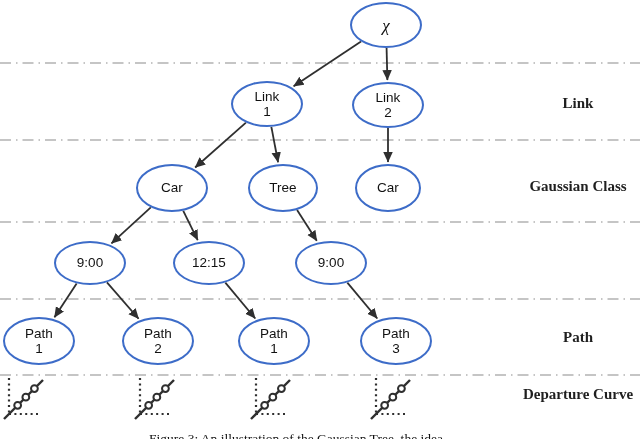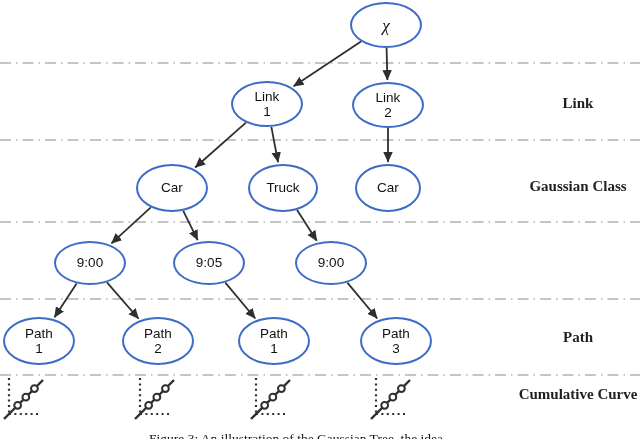--- a/index.html
+++ b/index.html
@@ -88,30 +88,30 @@
 1</span>
     </div>
   <div class="node" style="left: 388px; top: 105px; width: 72px; height: 46px;">
       <span class="node-label">Link
 2</span>
     </div>
   <div class="node" style="left: 172px; top: 188px; width: 72px; height: 48px;">
       <span class="node-label">Car</span>
     </div>
   <div class="node" style="left: 283px; top: 188px; width: 70px; height: 48px;">
-      <span class="node-label">Truck</span>
+      <span class="node-label">Tree</span>
     </div>
   <div class="node" style="left: 388px; top: 188px; width: 66px; height: 48px;">
       <span class="node-label">Car</span>
     </div>
   <div class="node" style="left: 90px; top: 263px; width: 72px; height: 44px;">
       <span class="node-label">9:00</span>
     </div>
   <div class="node" style="left: 209px; top: 263px; width: 72px; height: 44px;">
-      <span class="node-label">9:05</span>
+      <span class="node-label">12:15</span>
     </div>
   <div class="node" style="left: 331px; top: 263px; width: 72px; height: 44px;">
       <span class="node-label">9:00</span>
     </div>
   <div class="node" style="left: 39px; top: 341px; width: 72px; height: 48px;">
       <span class="node-label">Path
 1</span>
     </div>
   <div class="node" style="left: 158px; top: 341px; width: 72px; height: 48px;">
       <span class="node-label">Path
@@ -122,17 +122,17 @@
 1</span>
     </div>
   <div class="node" style="left: 396px; top: 341px; width: 72px; height: 48px;">
       <span class="node-label">Path
 3</span>
     </div>
 
   <div class="band-label" style="left: 578px; top: 103px;">Link</div>
   <div class="band-label" style="left: 578px; top: 186px;">Gaussian Class</div>
   <div class="band-label" style="left: 578px; top: 337px;">Path</div>
-  <div class="band-label" style="left: 578px; top: 394px;">Cumulative Curve</div>
+  <div class="band-label" style="left: 578px; top: 394px;">Departure Curve</div>
 
   <div class="caption" style="left: 296px; top: 431px;">Figure 3: An illustration of the Gaussian Tree, the idea</div>
 
 </div>
 
 </body></html>

